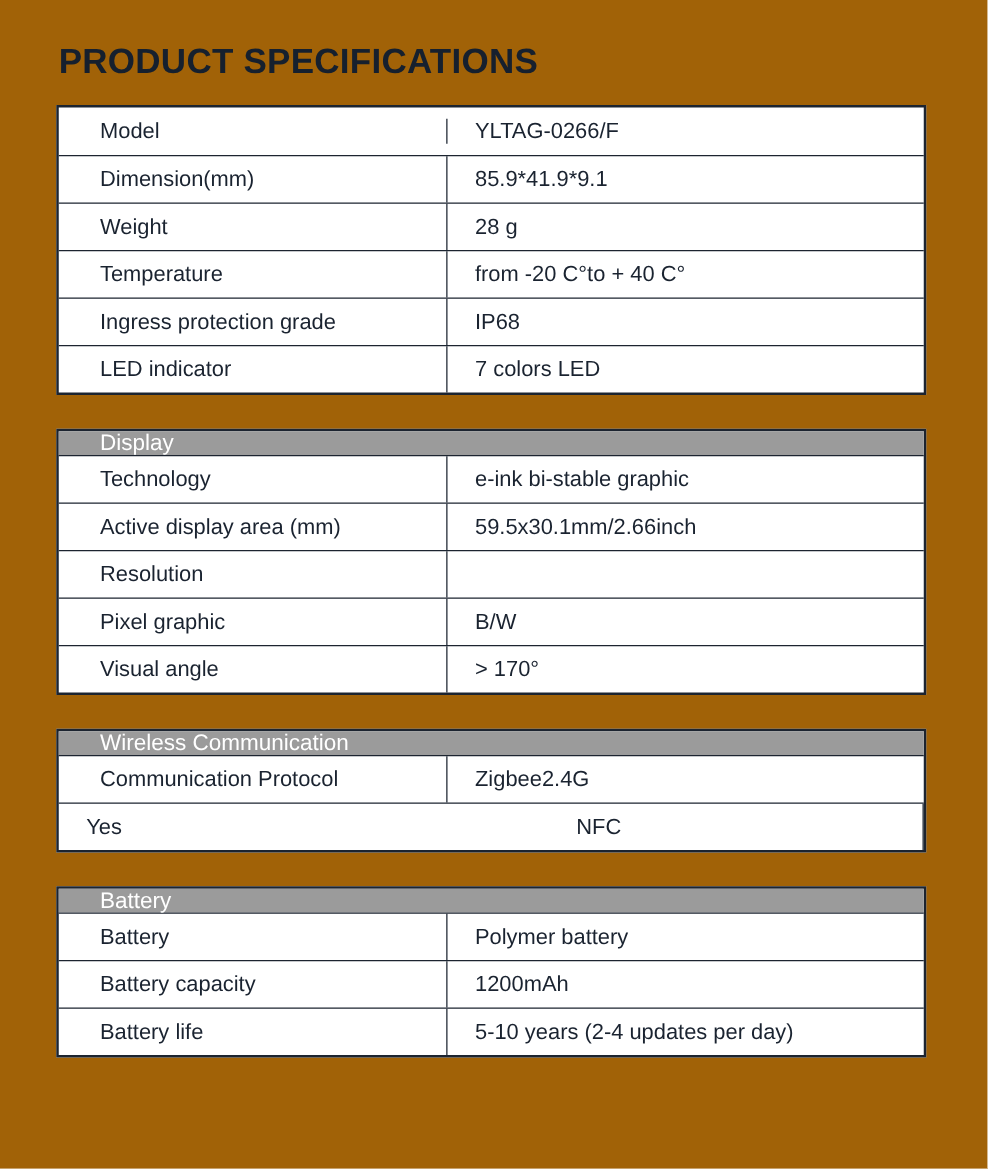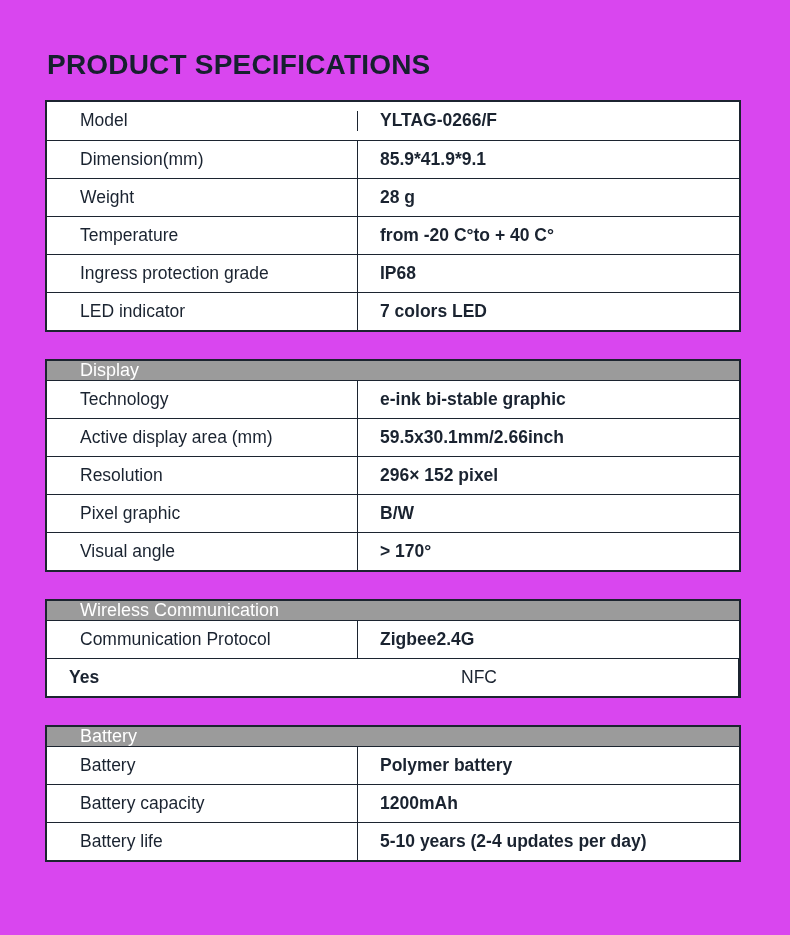--- a/index.html
+++ b/index.html
@@ -2,21 +2,21 @@
 <html style="--title-text: #16202e; --cell-text: #1a2330; --table-border: #1c2430; --section-header-bg: #9b9b9b; --section-header-text: #ffffff;"><head>
 <meta charset="utf-8">
 <style>
   * { margin:0; padding:0; box-sizing:border-box; }
   html,body { background:#ffffff; }
   body {
     width:790px; height:935px;
     font-family:"Liberation Sans", sans-serif;
     color:var(--cell-text,#1a2330);
   }
-  .page { position:relative; width:790px; height:935px; background:#d946ef; padding:46px 49px 0 45px; overflow:hidden; }
+  .page { position:relative; width:790px; height:935px; background:#a16207; padding:30px 49px 0 45px; overflow:hidden; }
   .title {
     font-size:28px; font-weight:bold;
     color:var(--title-text,#16202e);
     letter-spacing:0.2px;
     margin:3px 0 19px 2px;
   }
   .spec-table {
     width:696px;
     border:2px solid var(--table-border,#1c2430);
     background:#fff;
@@ -32,21 +32,21 @@
     padding-left:33px;
     font-size:18px;
   }
   .row { display:flex; height:38px; }
   .cell { display:flex; align-items:center; font-size:17.5px; line-height:1.1; }
   .cell.label {
     width:311px; flex:0 0 311px;
     border-right:1.5px solid var(--table-border,#1c2430);
     padding-left:33px; padding-right:6px;
   }
-  .cell.value { flex:1; padding-left:22px; padding-right:6px;font-weight:bold; }
+  .cell.value { flex:1; padding-left:22px; padding-right:6px; }
 </style>
 </head>
 <body>
 
 <div class="page">
 
   <h1 class="title">PRODUCT SPECIFICATIONS</h1>
 
   <section class="spec-table">
     <div class="row">
@@ -80,21 +80,20 @@
     <div class="row">
       <div class="cell label">Technology</div>
       <div class="cell value">e-ink bi-stable graphic</div>
     </div>
     <div class="row">
       <div class="cell label">Active display area (mm)</div>
       <div class="cell value">59.5x30.1mm/2.66inch</div>
     </div>
     <div class="row">
       <div class="cell label">Resolution</div>
-      <div class="cell value">296× 152 pixel</div>
     </div>
     <div class="row">
       <div class="cell label">Pixel graphic</div>
       <div class="cell value">B/W</div>
     </div>
     <div class="row">
       <div class="cell label">Visual angle</div>
       <div class="cell value">&gt; 170°</div>
     </div>
   </section>

